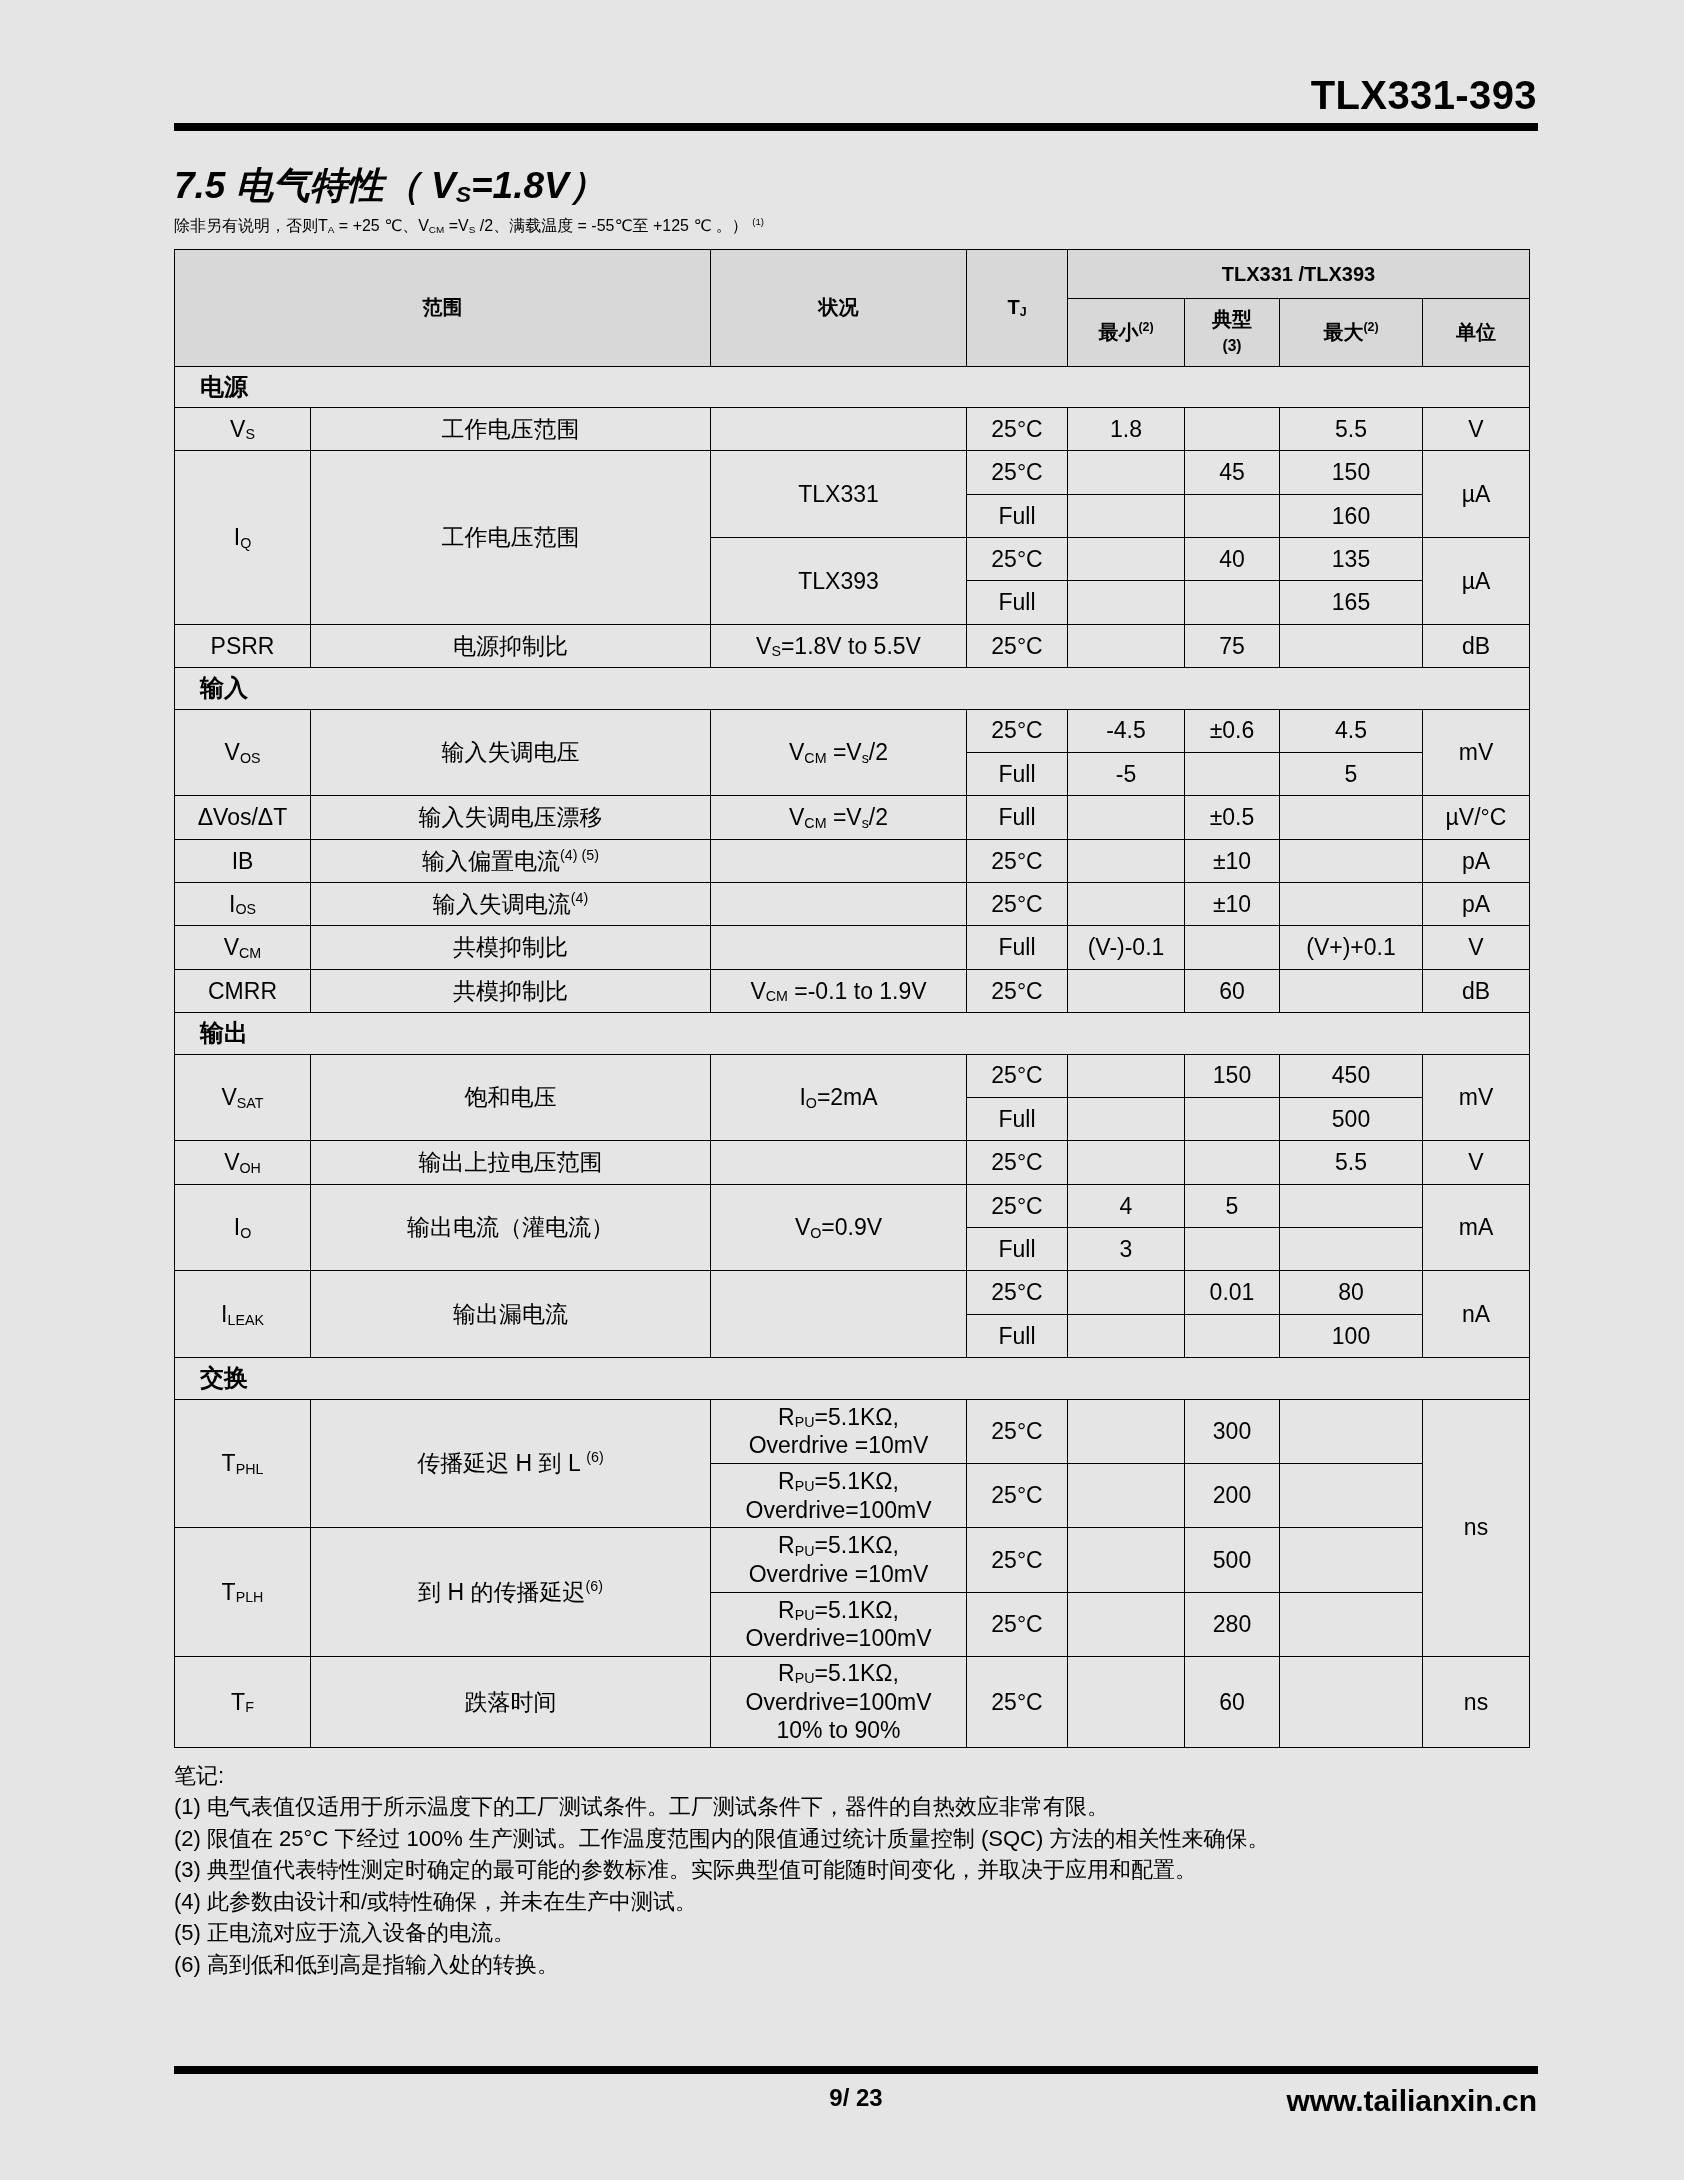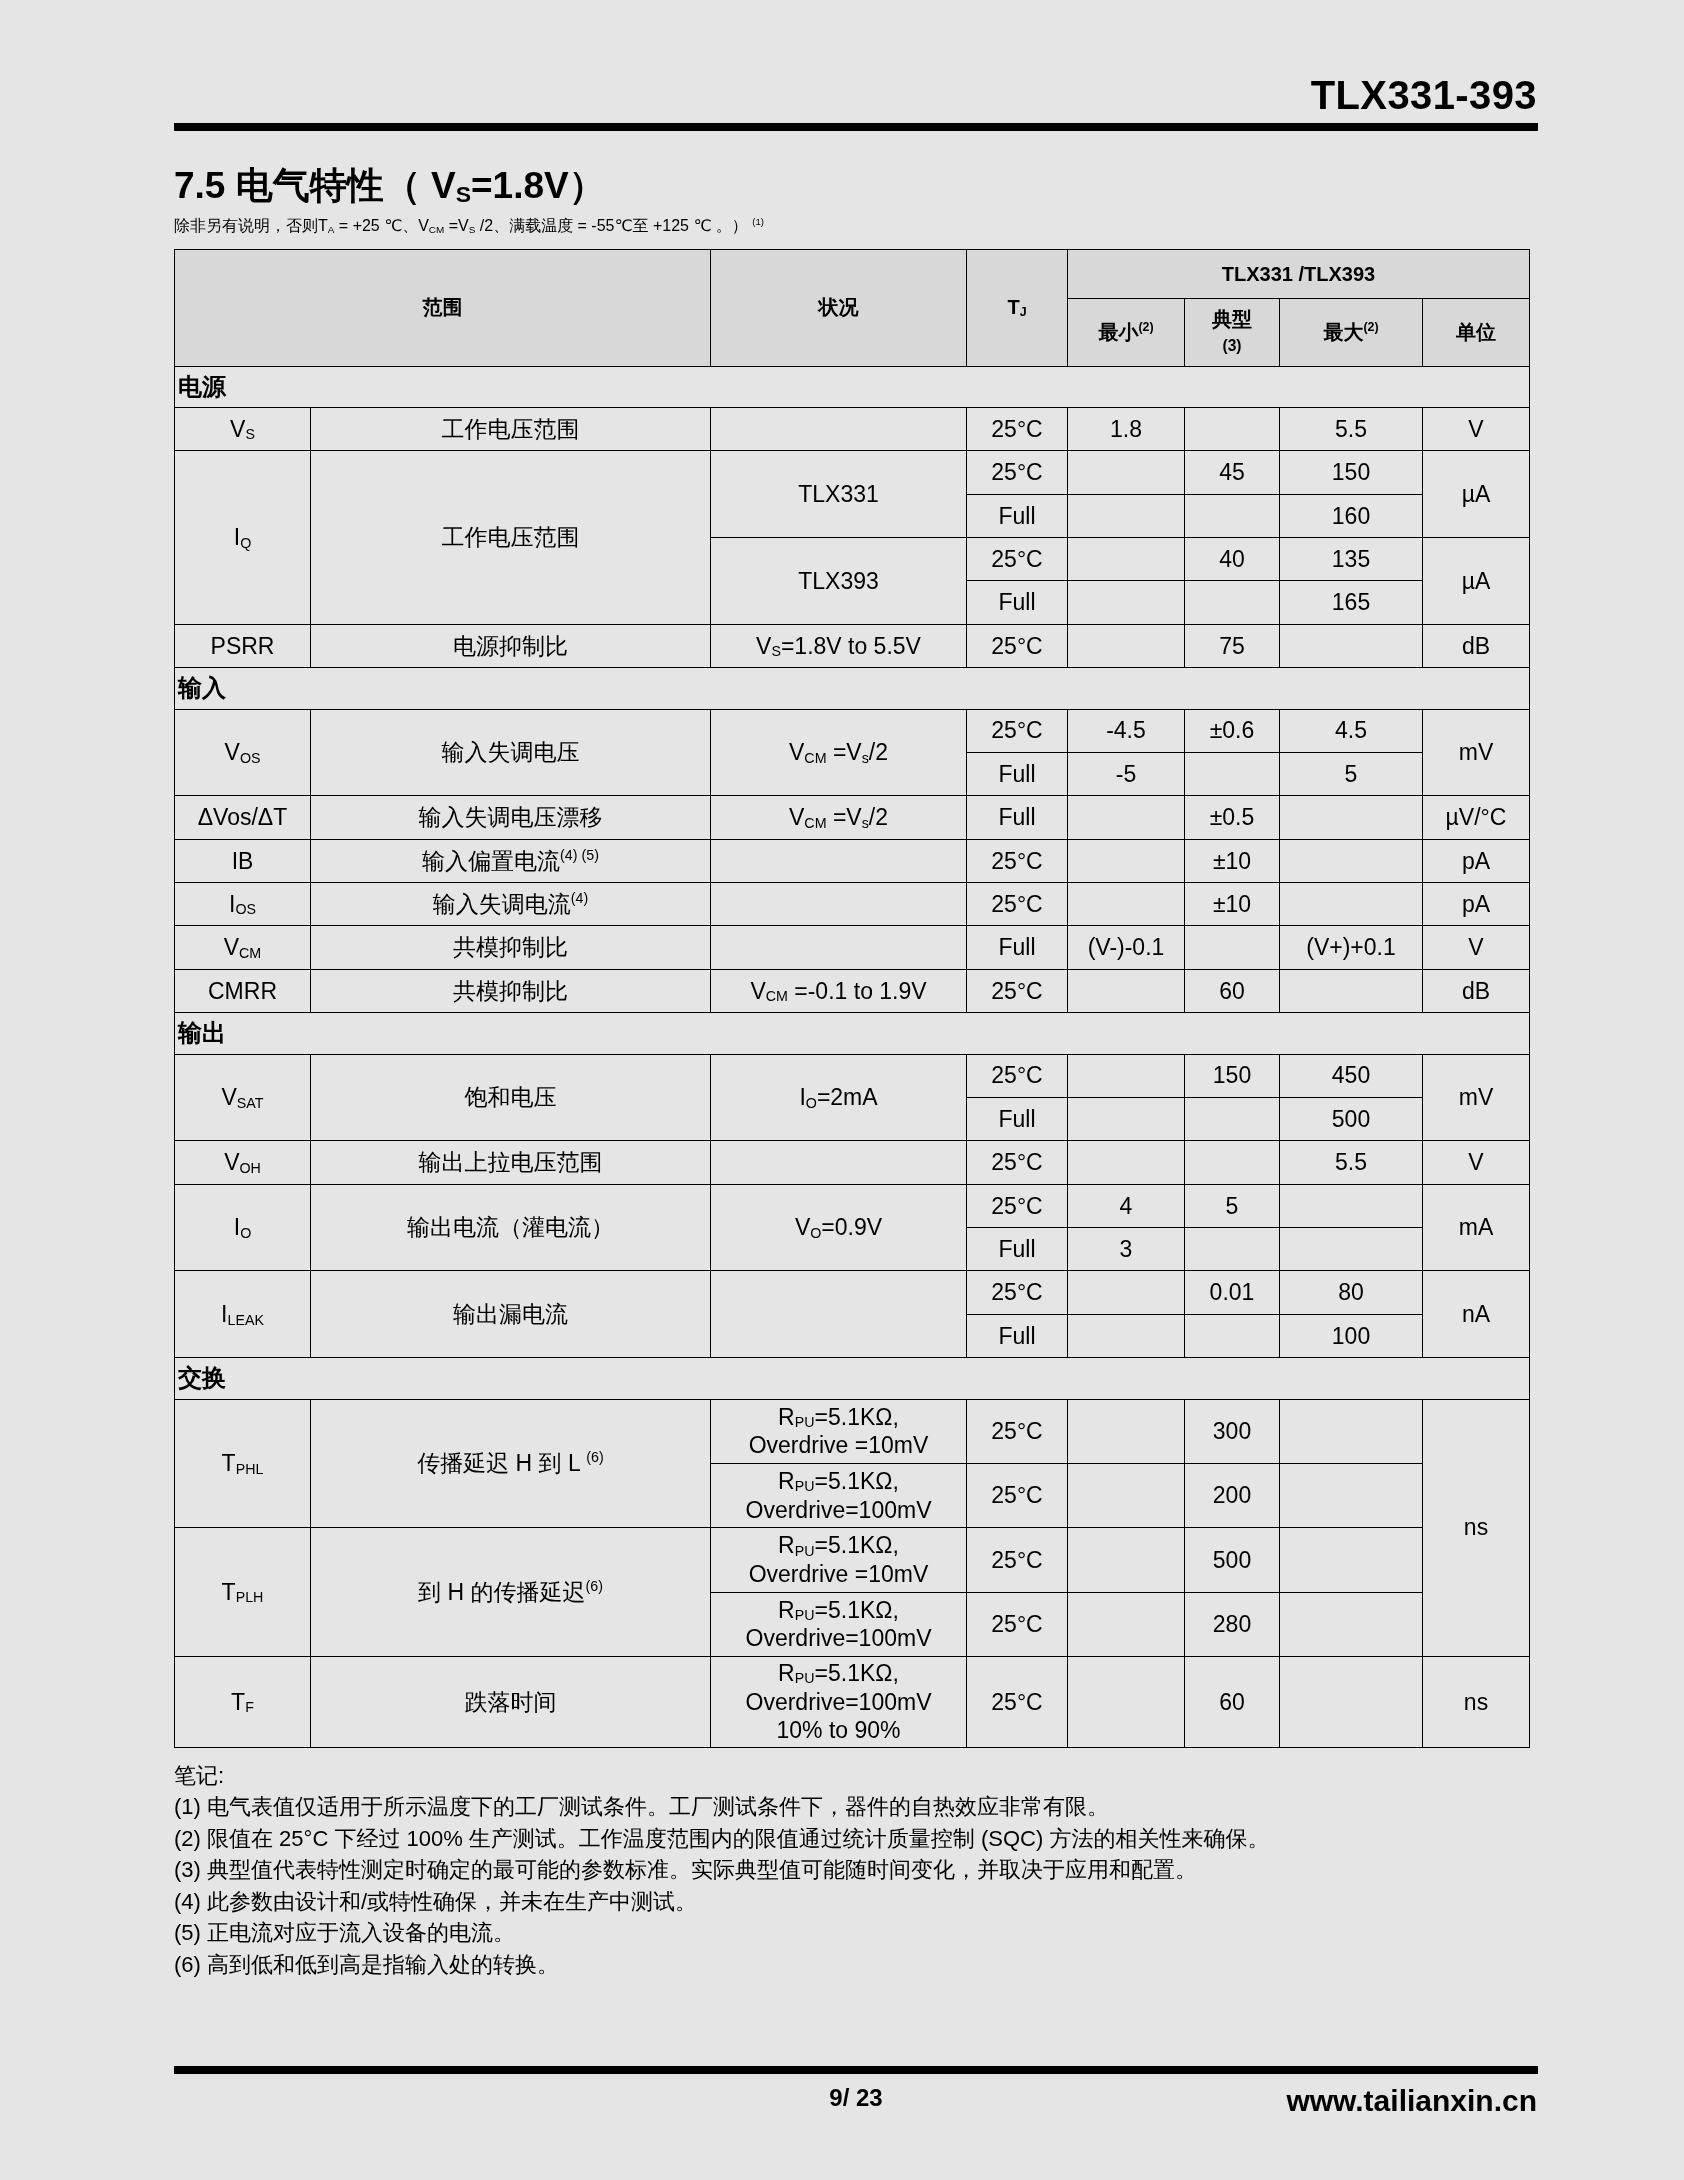--- a/index.html
+++ b/index.html
@@ -12,42 +12,42 @@
   }
   .doc-title{
     position:absolute;top:73px;right:148px;
     font-size:40px;font-weight:bold;letter-spacing:0.4px;
   }
   .top-rule{
     position:absolute;top:123px;left:174px;width:1364px;height:7.7px;
     background:#000;
   }
   .content{position:absolute;left:174px;top:165px;width:1365px;}
-  .sec-title{font-size:37px;font-weight:bold;margin:0 0 8.5px 0;line-height:1.15;}
+  .sec-title{font-size:37px;font-weight:bold;margin:0 0 8.5px 0;line-height:1.15;font-style:italic;}
   .subtitle{font-size:16px;margin:8px 0 12px 0;line-height:1.3;}
   .subtitle sup{font-size:0.6em;}
 
   table.spec{
     border-collapse:collapse;table-layout:fixed;width:1356px;
   }
   table.spec th,table.spec td{
     border:1.7px solid #000;
     padding:1.7px 6.8px;
     font-size:23px;
     text-align:center;vertical-align:middle;
     line-height:1.25;
     overflow:hidden;
     word-break:break-word;
   }
   table.spec th{
     background:#d8d8d8;font-weight:bold;font-size:20px;
   }
   tr.k-h1 th{height:45px;}
   tr.k-h2 th{height:63px;}
-  tr.k-sec td{height:37px;text-align:left;font-weight:bold;padding-left:3px;font-size:24px;}
+  tr.k-sec td{height:37px;text-align:left;font-weight:bold;padding-left:25px;font-size:24px;}
   tr.k-sub td{height:39px;}
   tr.k-t2 td{height:60px;}
   tr.k-t3 td{height:83px;}
   td.c-desc,td.c-cond{text-align:left;padding-left:12px;}
   sub{font-size:0.62em;vertical-align:baseline;position:relative;bottom:-0.18em;line-height:0;}
   sup{font-size:0.62em;vertical-align:super;line-height:0;}
   .sm{font-size:0.78em;}
 
   .col-sym{width:136px}.col-desc{width:400px}.col-cond{width:256px}.col-tj{width:101px}
   .col-min{width:117px}.col-typ{width:95px}.col-max{width:143px}.col-unit{width:107px}

